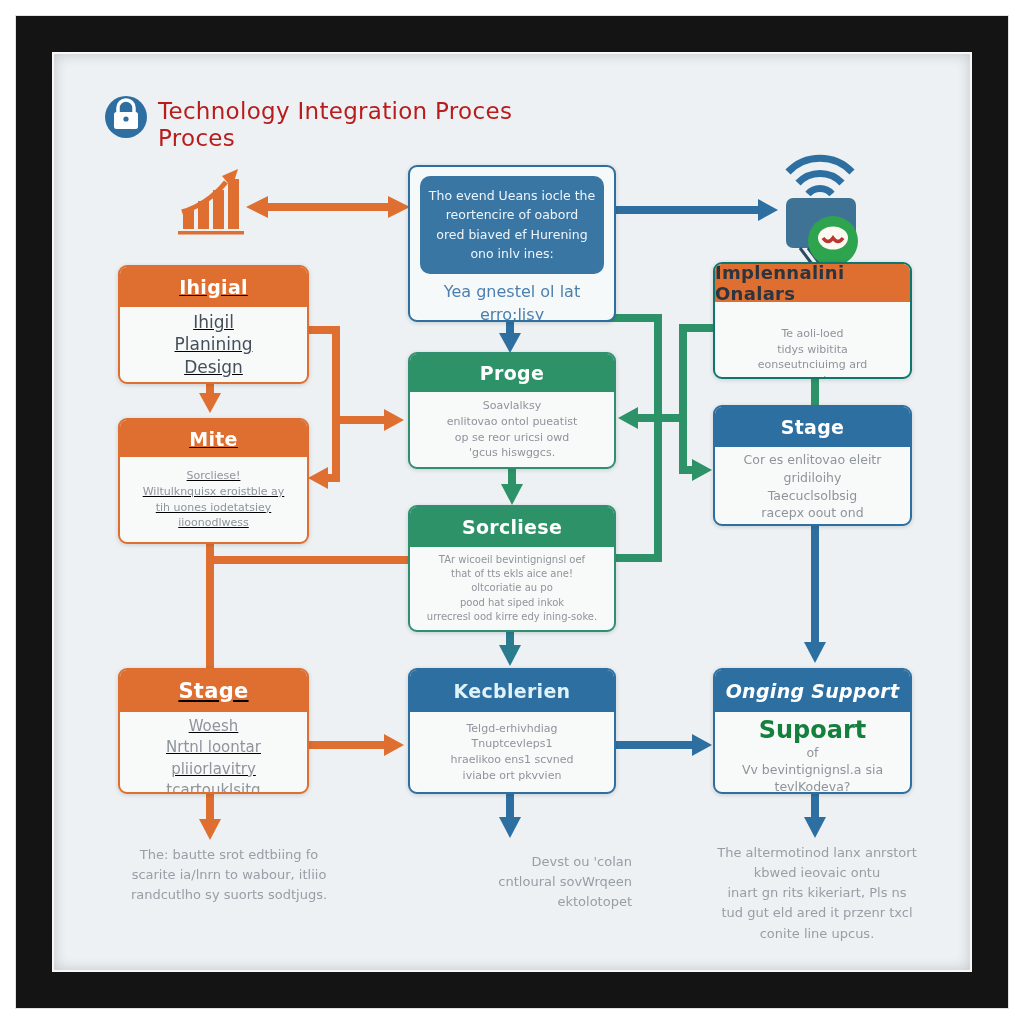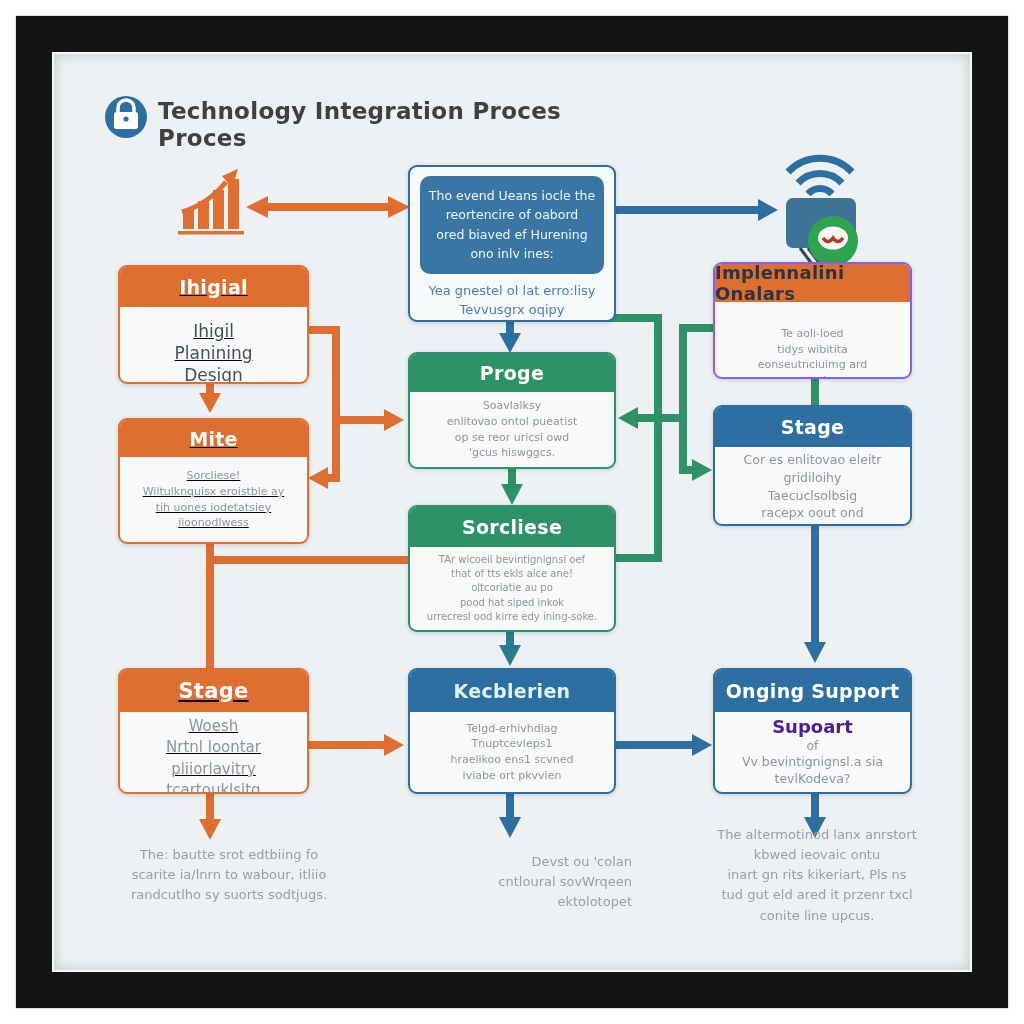--- a/index.html
+++ b/index.html
@@ -16,21 +16,21 @@
     z-index:0;
   }
   .frame-inner-edge{
     position:absolute;left:52px;top:52px;right:52px;bottom:52px;
     border:2px solid #f7f8f8;pointer-events:none;z-index:0;
   }
   svg.connectors{position:absolute;left:0;top:0;z-index:1;}
 
   
   .title-wrap{position:absolute;left:158px;top:98px;z-index:2;}
-  .title-line{font-size:23px;font-weight:700;color:#404040;line-height:27px;letter-spacing:.3px;}
+  .title-line{font-size:23px;font-weight:400;color:#b91c1c;line-height:27px;letter-spacing:.3px;}
 
   
   .box{
     position:absolute;z-index:2;background:#f8faf9;border-radius:9px;
     box-shadow:0 1px 4px rgba(30,40,50,.18);
     display:flex;flex-direction:column;overflow:hidden;
   }
   .box .hdr{
     display:flex;align-items:center;justify-content:center;
     font-weight:700;font-size:19px;color:#ffffff;letter-spacing:.3px;flex:0 0 auto;
@@ -38,37 +38,37 @@
   .box .bd{
     flex:1 1 auto;display:flex;flex-direction:column;align-items:center;justify-content:center;
     text-align:center;font-size:11px;line-height:1.42;color:#8f949c;padding:4px 8px;
   }
   .hdr.orange{background:#df6f30;}
   .hdr.green{background:#2e9268;}
   .hdr.blue{background:#2d6fa1;}
   .b-orange{border:2px solid #df6f30;text-decoration:underline;}
   .b-green{border:2px solid #2f8f70;}
   .b-blue{border:2px solid #2d6fa1;}
-  .b-teal{border:2px solid #8b5cf6;gap:20px;}
+  .b-teal{border:2px solid #0f766e;gap:20px;}
 
   
   #top-box{left:408px;top:165px;width:204px;height:153px;background:#f6f9fa;}
   #top-box .hl{
     margin:9px 10px 6px 10px;background:#3a76a4;border-radius:10px;
     color:#eef5fa;font-size:12.5px;line-height:1.55;text-align:center;
     padding:10px 6px;flex:0 0 auto;
   }
   #top-box .cap{
     flex:1 1 auto;display:flex;flex-direction:column;justify-content:flex-end;
-    text-align:center;color:#4c7fae;font-size:13px;line-height:1.45;
+    text-align:center;color:#4c7fae;font-size:16px;line-height:1.45;
   }
 
   #box-initial{left:118px;top:265px;width:187px;height:115px;}
   #box-initial .hdr{height:40px;}
-  #box-initial .bd{font-size:17px;color:#454f5b;line-height:1.3;margin-top:9px;}
+  #box-initial .bd{font-size:17px;color:#454f5b;line-height:1.3;}
 
   #box-implementation{left:713px;top:262px;width:195px;height:113px;}
   #box-implementation .hdr{height:38px;color:#2b3440;font-size:18px;}
 
   #box-proge{left:408px;top:352px;width:204px;height:113px;}
   #box-proge .hdr{height:38px;}
 
   #box-mite{left:118px;top:418px;width:187px;height:122px;}
   #box-mite .hdr{height:37px;}
 
@@ -81,32 +81,32 @@
   #box-terrealors .bd{font-size:10px;}
 
   #box-stage-left{left:118px;top:668px;width:187px;height:122px;}
   #box-stage-left .hdr{height:42px;font-size:21px;}
   #box-stage-left .bd{font-size:15px;}
 
   #box-kecblerien{left:408px;top:668px;width:204px;height:122px;}
   #box-kecblerien .hdr{height:42px;color:#dff2f8;}
 
   #box-ongoing{left:713px;top:668px;width:195px;height:122px;}
-  #box-ongoing .hdr{height:42px;}
-  #box-ongoing .sub{font-size:18px;font-weight:600;color:#4c1d95;line-height:1.2;}
+  #box-ongoing .hdr{height:42px;font-style:italic;}
+  #box-ongoing .sub{font-size:24px;font-weight:600;color:#15803d;line-height:1.2;}
   #box-ongoing .bd{font-size:12.5px;line-height:1.35;}
 
   
   .note{
     position:absolute;z-index:2;text-align:center;color:#989ea6;
     font-size:13px;line-height:1.55;
   }
   #note-left{left:95px;top:845px;width:268px;}
   #note-center{left:392px;top:852px;width:240px;text-align:right;}
-  #note-right{left:683px;top:825px;width:268px;}
+  #note-right{left:683px;top:843px;width:268px;}
 </style>
 </head>
 <body>
 
 <div class="frame"></div>
 <div class="frame-inner-edge"></div>
 
 <svg class="connectors" width="1024" height="1024" viewBox="0 0 1024 1024">
 
   <g fill="#df6f30" stroke="#df6f30" stroke-width="8" stroke-linecap="square">

